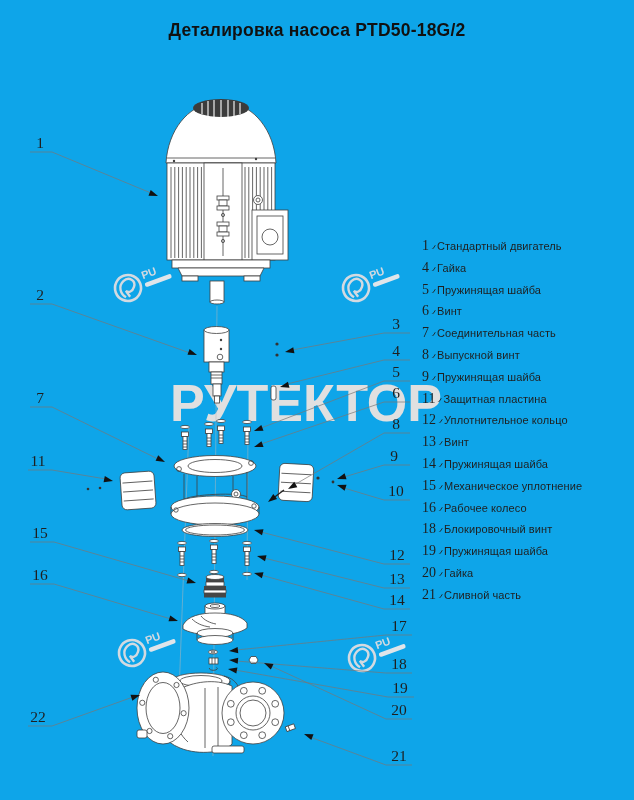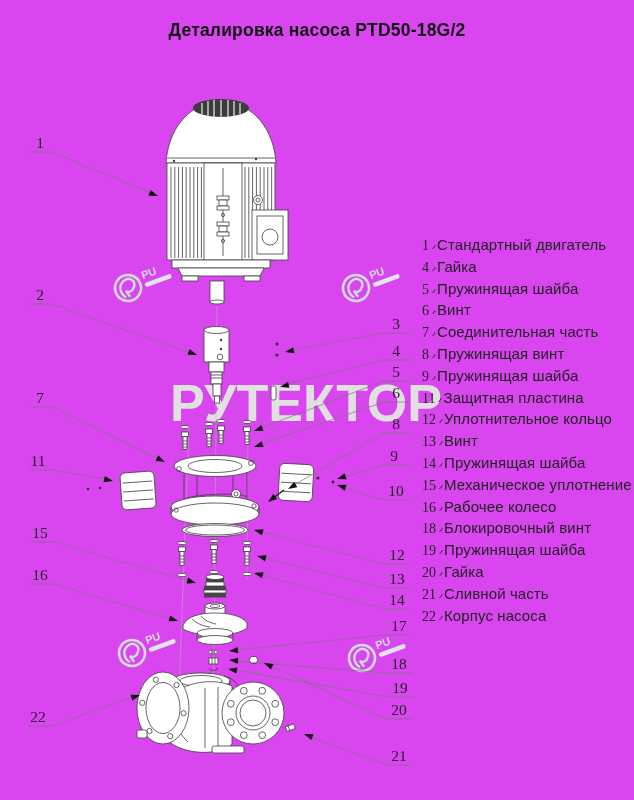--- a/index.html
+++ b/index.html
@@ -1,27 +1,27 @@
 <!DOCTYPE html>
 <html><head>
 <meta charset="utf-8">
 <style>
   html,body{margin:0;padding:0;background:#ffffff;}
-  .page{position:relative;width:634px;height:800px;background:#d946ef;overflow:hidden;
+  .page{position:relative;width:634px;height:800px;background:#0ea5e9;overflow:hidden;
         font-family:"Liberation Sans",sans-serif;}
   .title{position:absolute;left:0;top:20px;width:634px;text-align:center;
          font-size:17.5px;font-weight:bold;color:#111;letter-spacing:0.2px;margin:0;}
   svg.diagram{position:absolute;left:0;top:0;}
   .parts-list{position:absolute;left:422px;top:234px;margin:0;padding:0;list-style:none;z-index:3;}
   .parts-list li{height:21.8px;line-height:21.8px;white-space:nowrap;}
   .pn{font-family:"Liberation Serif",serif;font-size:14px;color:#1f1f1f;}
   .sep{display:inline-block;width:7px;height:10px;position:relative;margin-right:1px;}
   .sep::before{content:"";position:absolute;left:2px;top:4px;width:3px;height:5px;
                border-right:1.6px solid #222;border-radius:0 0 3px 0;transform:rotate(28deg);}
-  .pl{font-size:15px;color:#1f1f1f;letter-spacing:0.1px;text-align:right;}
+  .pl{font-size:11px;color:#1f1f1f;letter-spacing:0.1px;text-align:right;}
   .wm-big{font-family:"Liberation Sans",sans-serif;font-weight:bold;fill:#e0e0e0;}
   .co{font-family:"Liberation Serif",serif;font-size:15.5px;fill:#1f1f1f;}
   .ld{fill:none;stroke:#777;stroke-width:0.7;}
   .ln{stroke:#3f3f3f;stroke-width:0.8;fill:none;}
   .wf{fill:#ffffff;stroke:#3f3f3f;stroke-width:0.8;}
   .dk{fill:#464646;stroke:none;}
   .ax{stroke:#b8b8b8;stroke-width:0.5;fill:none;}
 </style>
 </head>
 <body>
@@ -386,27 +386,26 @@
       <text class="co" x="399" y="761">21</text>
     </g>
   </svg>
 
   <ol class="parts-list">
     <li><span class="pn">1</span><span class="sep"></span><span class="pl">Стандартный двигатель</span></li>
     <li><span class="pn">4</span><span class="sep"></span><span class="pl">Гайка</span></li>
     <li><span class="pn">5</span><span class="sep"></span><span class="pl">Пружинящая шайба</span></li>
     <li><span class="pn">6</span><span class="sep"></span><span class="pl">Винт</span></li>
     <li><span class="pn">7</span><span class="sep"></span><span class="pl">Соединительная часть</span></li>
-    <li><span class="pn">8</span><span class="sep"></span><span class="pl">Пружинящая винт</span></li>
+    <li><span class="pn">8</span><span class="sep"></span><span class="pl">Выпускной винт</span></li>
     <li><span class="pn">9</span><span class="sep"></span><span class="pl">Пружинящая шайба</span></li>
     <li><span class="pn">11</span><span class="sep"></span><span class="pl">Защитная пластина</span></li>
     <li><span class="pn">12</span><span class="sep"></span><span class="pl">Уплотнительное кольцо</span></li>
     <li><span class="pn">13</span><span class="sep"></span><span class="pl">Винт</span></li>
     <li><span class="pn">14</span><span class="sep"></span><span class="pl">Пружинящая шайба</span></li>
     <li><span class="pn">15</span><span class="sep"></span><span class="pl">Механическое уплотнение</span></li>
     <li><span class="pn">16</span><span class="sep"></span><span class="pl">Рабочее колесо</span></li>
     <li><span class="pn">18</span><span class="sep"></span><span class="pl">Блокировочный винт</span></li>
     <li><span class="pn">19</span><span class="sep"></span><span class="pl">Пружинящая шайба</span></li>
     <li><span class="pn">20</span><span class="sep"></span><span class="pl">Гайка</span></li>
     <li><span class="pn">21</span><span class="sep"></span><span class="pl">Сливной часть</span></li>
-    <li><span class="pn">22</span><span class="sep"></span><span class="pl">Корпус насоса</span></li>
   </ol>
 </div>
 
 </body></html>

